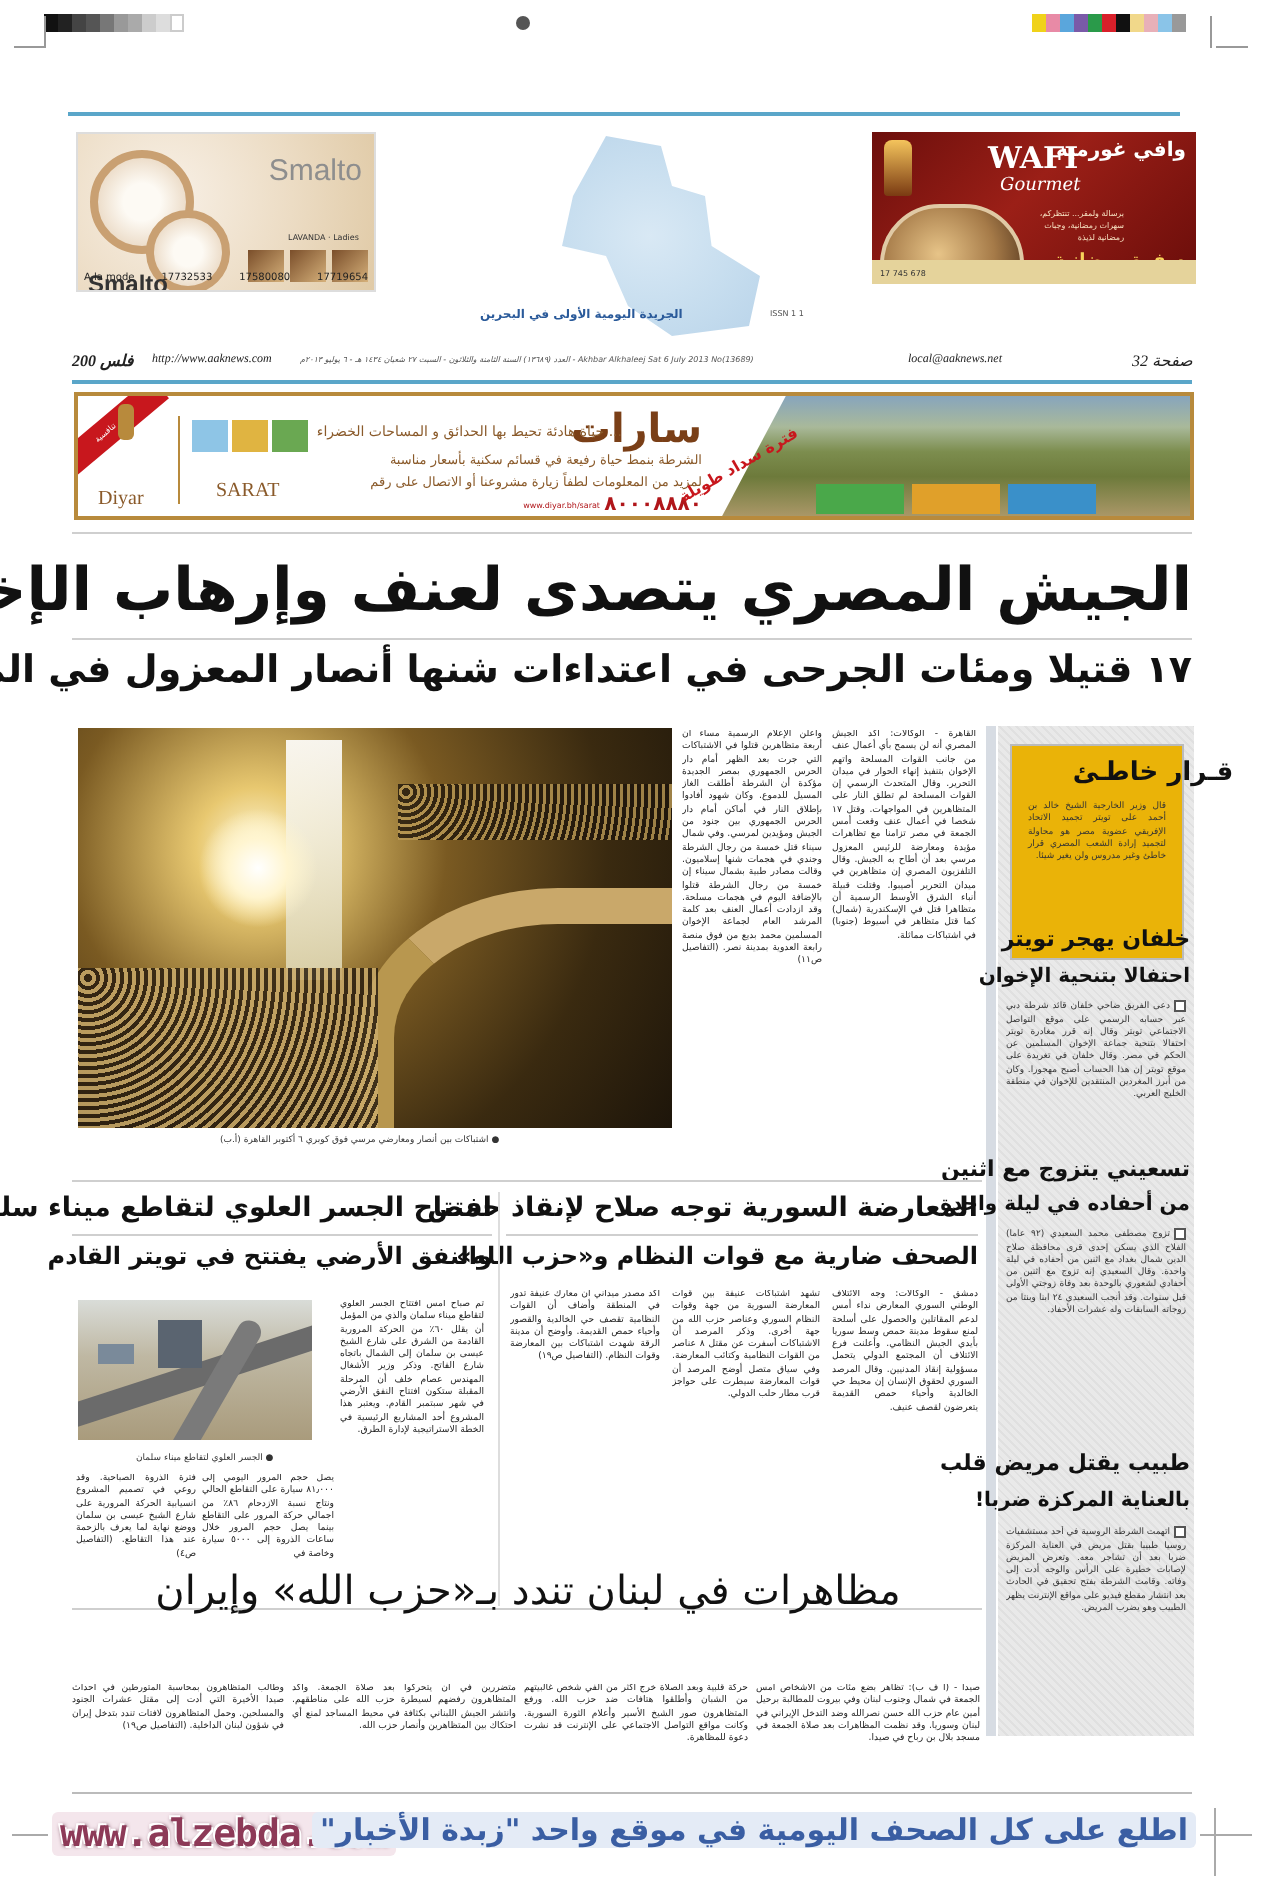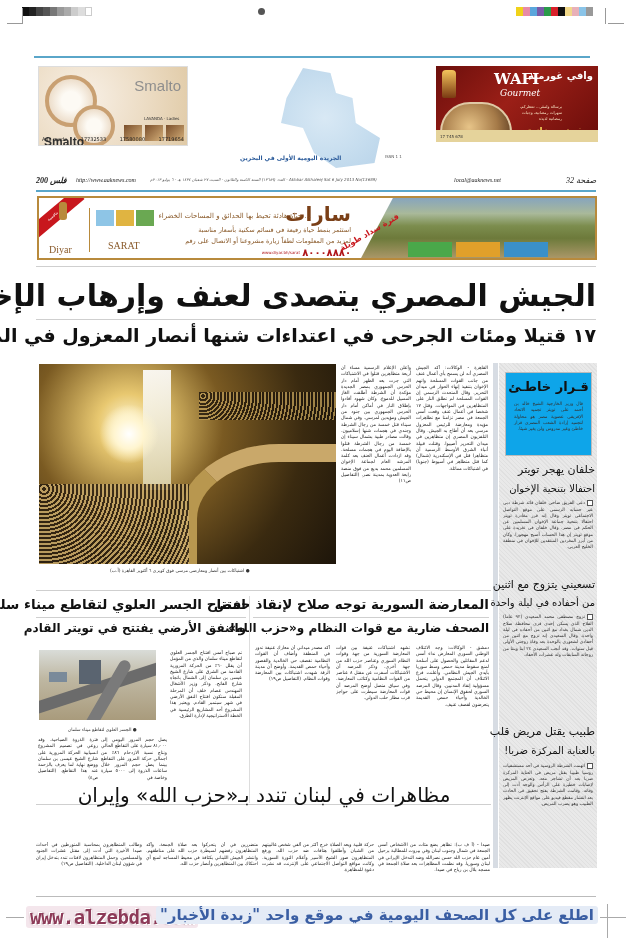--- a/index.html
+++ b/index.html
@@ -91,24 +91,24 @@
   .main-photo .sign { position: absolute; left: 104px; top: 6px; width: 28px; height: 120px; background: linear-gradient(#ffffff,#ddd5b0); opacity: .9; }
   .photo-caption { position: absolute; left: 110px; top: 568px; font-size: 4.5px; color: #333; direction: rtl; white-space: nowrap; }
 
   
   .col-text { position: absolute; font-size: 4.6px; line-height: 6.3px; color: #222; direction: rtl; text-align: justify; overflow: hidden; font-family: "DejaVu Sans", sans-serif; }
 
   
   .sidebar { position: absolute; left: 499px; top: 363px; width: 98px; height: 505px; background: #e9e9e9;
     background-image: repeating-linear-gradient(45deg, rgba(0,0,0,.04) 0 1px, transparent 1px 3px); }
   .sidebar-stripe { position: absolute; left: 493px; top: 363px; width: 5px; height: 505px; background: #d7dce3; }
-  .box-decision { position: absolute; left: 505px; top: 372px; width: 87px; height: 84px; background: #0ea5e9; border: 1px solid #bbb; }
+  .box-decision { position: absolute; left: 505px; top: 372px; width: 87px; height: 108px; background: #eab308; border: 1px solid #bbb; padding-left: 28px; }
   .box-decision .title { position: absolute; top: 6px; width: 100%; text-align: center; font-size: 13px; font-weight: bold; direction: rtl; letter-spacing: 2px; }
   .box-decision .body { position: absolute; top: 28px; left: 8px; right: 8px; font-size: 4.5px; line-height: 6.3px; direction: rtl; text-align: justify; color: #333; }
-  .side-head { position: absolute; left: 501px; width: 94px; text-align: right; font-weight: normal; direction: rtl; color: #111; font-size: 11px; white-space: nowrap; }
+  .side-head { position: absolute; left: 501px; width: 94px; text-align: right; font-weight: bold; direction: rtl; color: #111; font-size: 11px; white-space: nowrap; }
   .side-text { position: absolute; left: 503px; width: 90px; font-size: 4.5px; line-height: 6.3px; direction: rtl; text-align: justify; color: #333; overflow: hidden; }
   .bullet-box { display: inline-block; width: 6px; height: 6px; border: 1px solid #555; background: #fff; margin-left: 2px; vertical-align: middle; }
 
   
   .sec-head { position: absolute; font-weight: bold; direction: rtl; color: #111; white-space: nowrap; text-align: right; font-size: 13.5px; }
 
   .bridge-photo { position: absolute; left: 39px; top: 650px; width: 117px; height: 70px; overflow: hidden;
     background: linear-gradient(180deg, #d9dcd8 0%, #bfb8a3 40%, #a99b7c 100%); }
   .bridge-photo .road { position: absolute; left: -10px; top: 30px; width: 150px; height: 12px; background: #6b6b6b; transform: rotate(-18deg); }
   .bridge-photo .road2 { position: absolute; left: 60px; top: 5px; width: 12px; height: 90px; background: #7a7a7a; transform: rotate(30deg); border-radius: 6px; }
@@ -212,21 +212,21 @@
   <div class="diyar-lbl">Diyar</div>
   <div class="sarat-vline"></div>
   <div class="sarat-logo">
     <span class="sq" style="left:0;background:#8ec5e6;"></span>
     <span class="sq" style="left:20px;background:#e0b441;"></span>
     <span class="sq" style="left:40px;background:#6aa852;"></span>
     <span class="lbl">SARAT</span>
   </div>
   <div class="sarat-title">سارات</div>
   <div class="sarat-sub">... حياة هادئة تحيط بها الحدائق و المساحات الخضراء</div>
-  <div class="sarat-l2">استثمر بنمط حياة رفيعة في قسائم سكنية بأسعار مناسبة</div>
+  <div class="sarat-l2">الشرطة بنمط حياة رفيعة في قسائم سكنية بأسعار مناسبة</div>
   <div class="sarat-l3">لمزيد من المعلومات لطفاً زيارة مشروعنا أو الاتصال على رقم</div>
   <div class="sarat-url">www.diyar.bh/sarat</div>
   <div class="sarat-phone">٨٠٠٠٨٨٨٠</div>
   <div class="sarat-photo">
     <div class="badges">
       <span style="background:#4aa84a;"></span>
       <span style="background:#e0a02a;"></span>
       <span style="background:#3a90c9;"></span>
     </div>
   </div>

